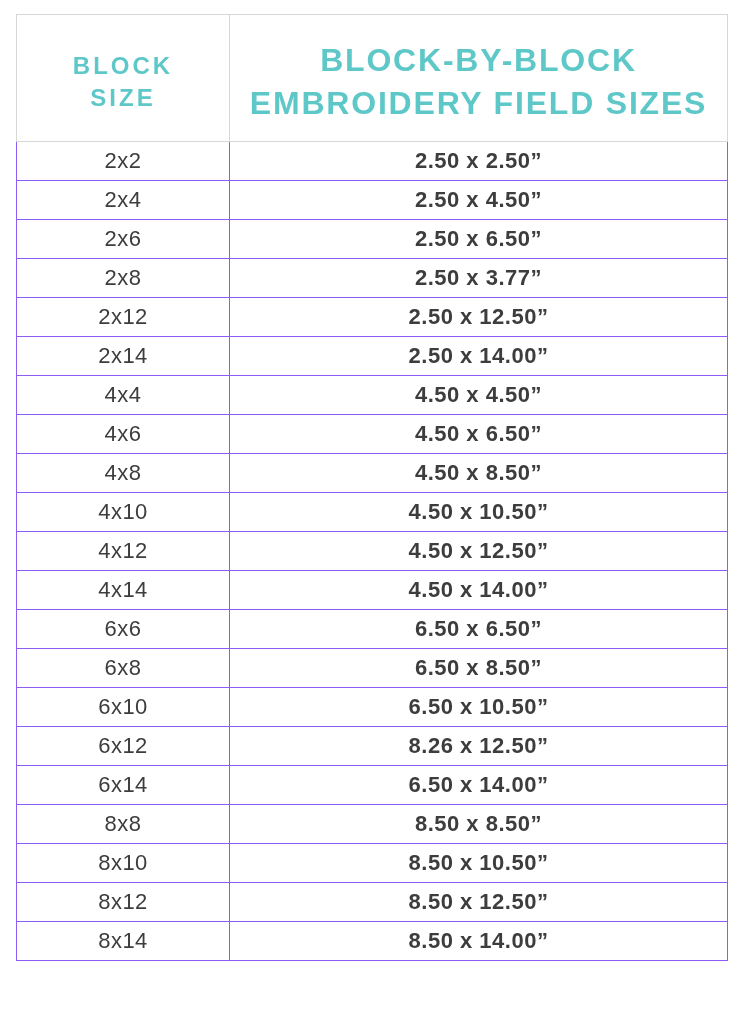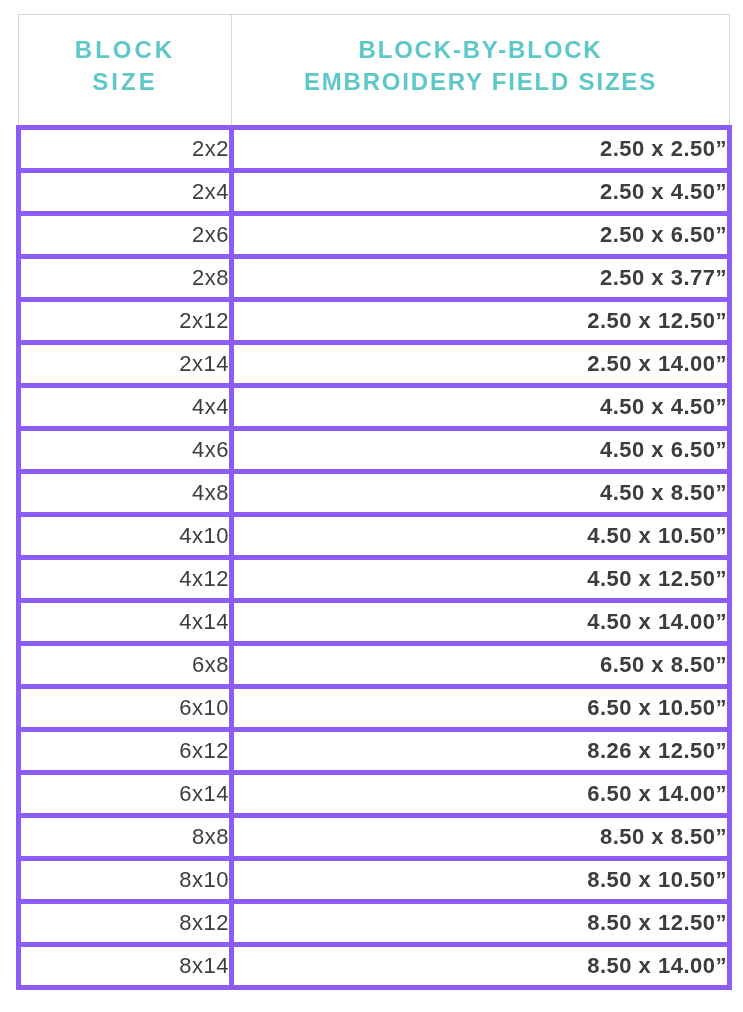--- a/index.html
+++ b/index.html
@@ -30,39 +30,39 @@
   table.size-table col.col-field { width: 498px; }
 
   thead th {
     border: 1px solid #d7d7d7;
     border-top: 1px solid #d7d7d7;
     color: #5ec8c8;
     font-weight: bold;
     letter-spacing: 3px;
     text-align: center;
     vertical-align: middle;
-    padding: 6px 4px 14px 4px;
+    padding: 22px 4px 14px 4px;
     line-height: 1.33;
     height: 90px;
   }
   thead th.head-block {
     font-size: 24px;
   }
   thead th.head-field {
-    font-size: 24px;
+    font-size: 32px;
     letter-spacing: 1.8px;
   }
   thead th .line {
     display: block;
     white-space: nowrap;
   }
 
   tbody td {
-    border: 5px solid #8b5cf6;
-    text-align: right;
+    border: 1px solid #8b5cf6;
+    text-align: center;
     vertical-align: middle;
     font-size: 22px;
     color: #3d3d3d;
     height: 38px;
     padding: 0;
     line-height: 38px;
   }
   tbody td.cell-block {
     letter-spacing: 0.5px;
   }
@@ -135,20 +135,24 @@
         </tr>
         <tr>
           <td class="cell-block">4x12</td>
           <td class="cell-field">4.50 x 12.50”</td>
         </tr>
         <tr>
           <td class="cell-block">4x14</td>
           <td class="cell-field">4.50 x 14.00”</td>
         </tr>
         <tr>
+          <td class="cell-block">6x6</td>
+          <td class="cell-field">6.50 x 6.50”</td>
+        </tr>
+        <tr>
           <td class="cell-block">6x8</td>
           <td class="cell-field">6.50 x 8.50”</td>
         </tr>
         <tr>
           <td class="cell-block">6x10</td>
           <td class="cell-field">6.50 x 10.50”</td>
         </tr>
         <tr>
           <td class="cell-block">6x12</td>
           <td class="cell-field">8.26 x 12.50”</td>

